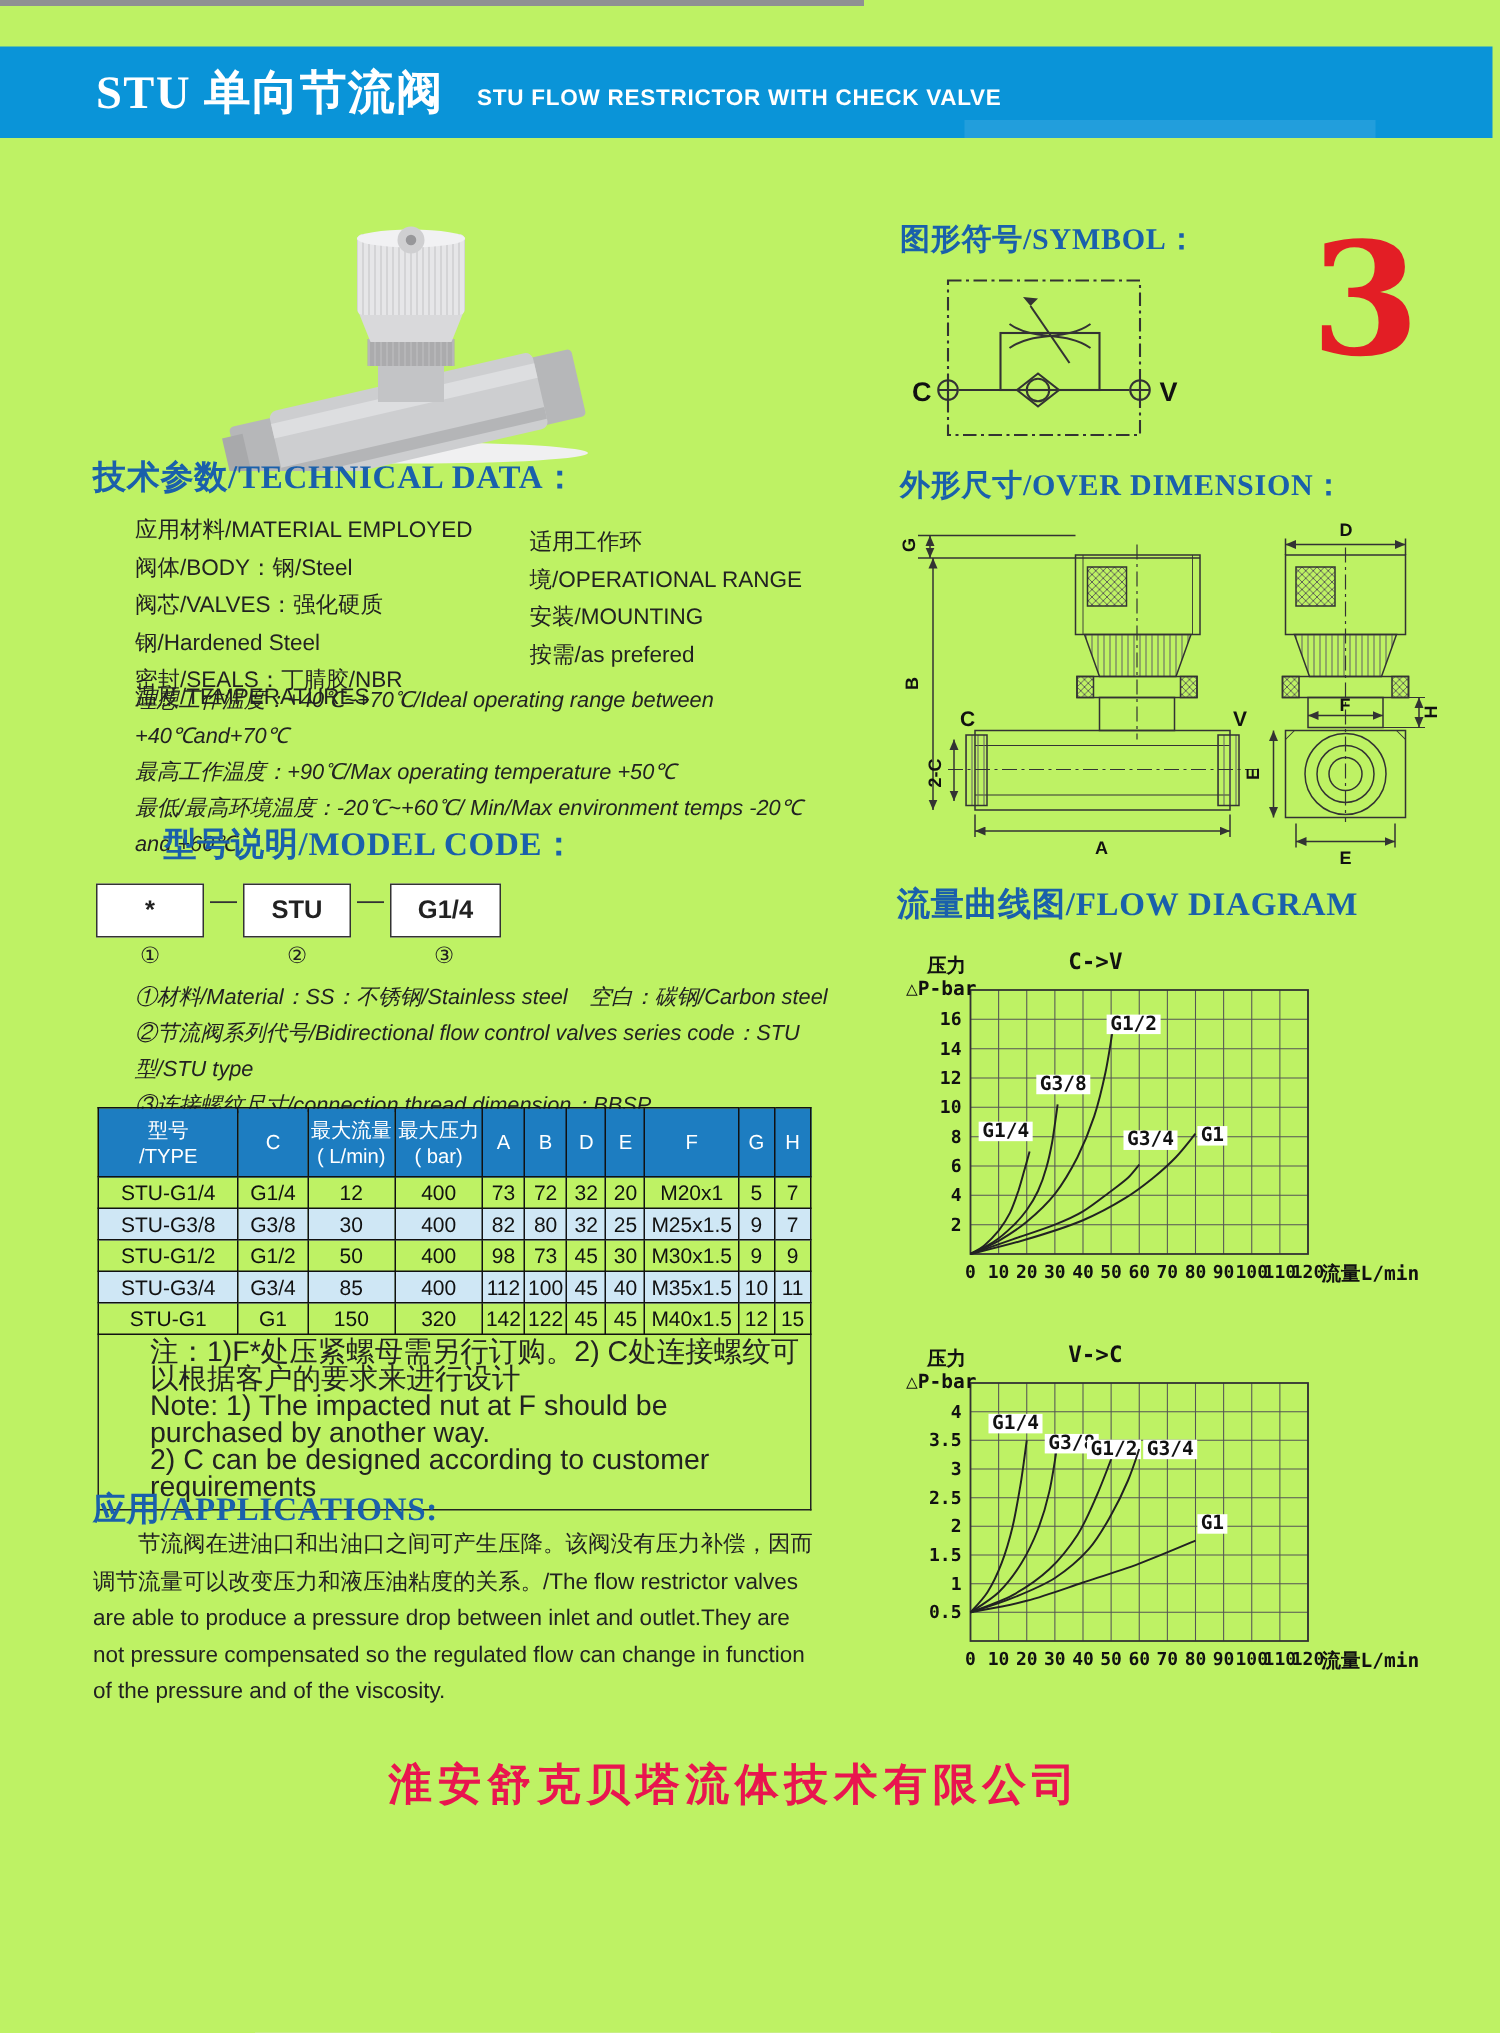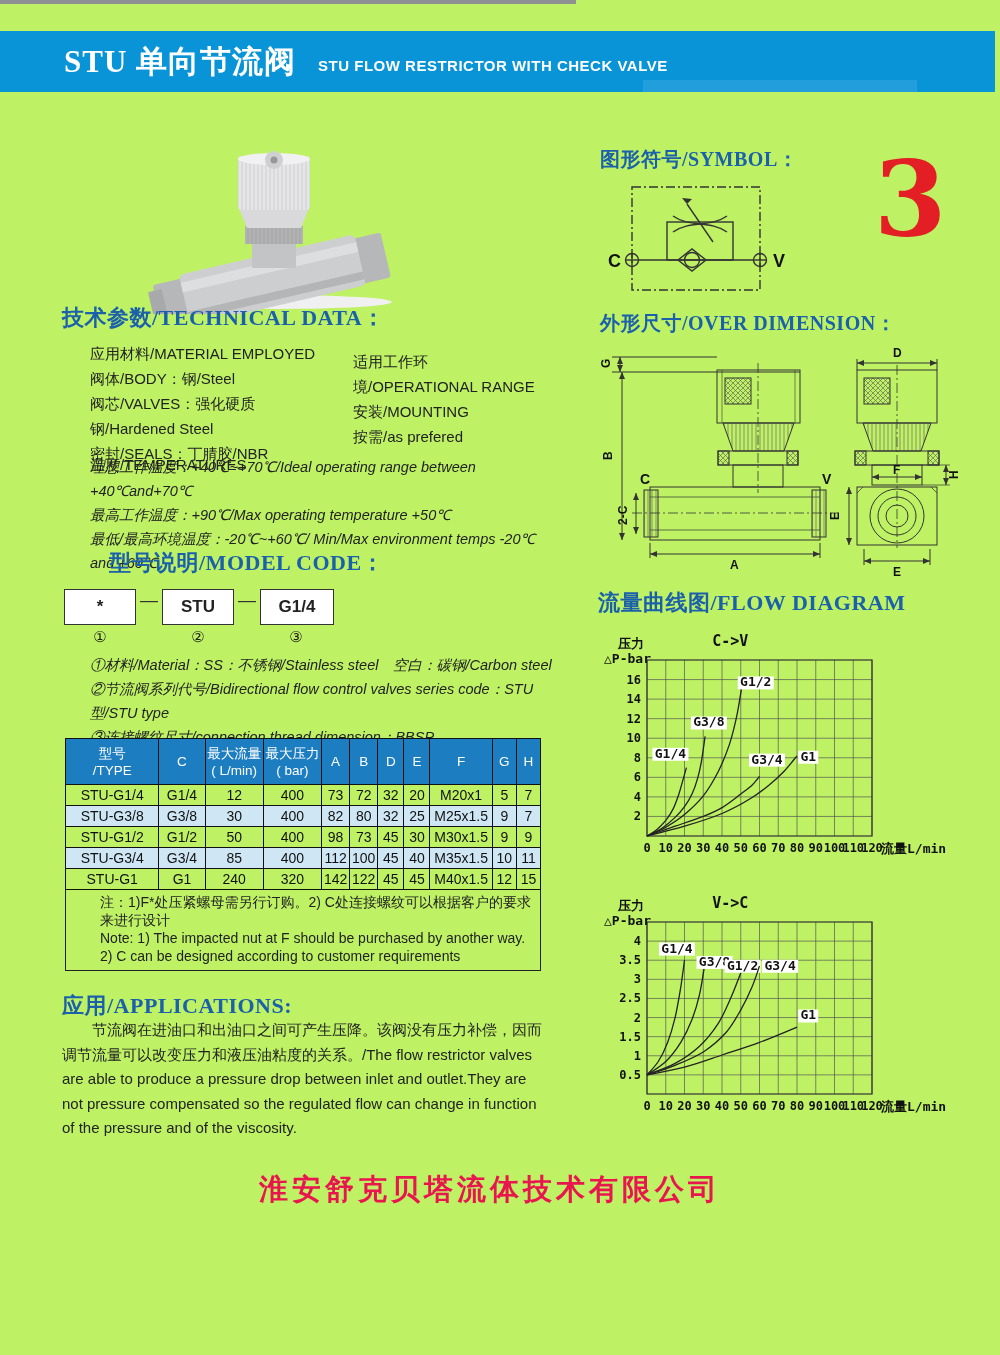--- a/index.html
+++ b/index.html
@@ -23,21 +23,21 @@
          width:72px;height:36px;line-height:33px;font-size:17px;font-weight:bold;color:#222;}
   .mcdash{display:inline-block;width:26px;text-align:center;font-size:18px;color:#333;vertical-align:6px;}
   .mcmark{display:inline-block;width:72px;text-align:center;font-size:15px;color:#222;}
   .mcgap{display:inline-block;width:26px;}
   table.spec{border-collapse:collapse;table-layout:fixed;width:476px;font-size:14px;}
   table.spec th{background:var(--thblue);color:#fff;font-weight:normal;font-size:13.5px;
     border:1px solid #111;white-space:pre-line;height:46px;line-height:17px;padding:1px 0;}
   table.spec td{border:1px solid #111;text-align:center;height:21px;padding:0 1px;color:#111;}
   table.spec tr:nth-child(even) td{background:var(--alt);}
   .notesbox{border:1px solid #222;border-top:none;width:476px;padding:3px 6px 5px 6px;font-size:13.5px;line-height:18px;color:#111;}
-  .notesbox .ln{font-size:14px;line-height:18px;}
+  .notesbox .ln{font-size:19px;line-height:18px;}
   .apps-p{width:486px;font-size:15px;line-height:24.5px;text-indent:2em;color:#222;}
   .footer{position:absolute;left:0;top:1170px;width:980px;text-align:center;
     font-family:"Liberation Serif",serif;font-weight:bold;font-size:29px;letter-spacing:4px;color:var(--cred);}
   .bignum{position:absolute;left:874px;top:148px;font-family:"DejaVu Serif",serif;font-weight:bold;
     font-size:104px;line-height:104px;color:var(--red3);}
   .tick{font:bold 12px "DejaVu Sans Mono",monospace;fill:#111;}
   .clabel{font:bold 13px "DejaVu Sans Mono",monospace;fill:#111;}
   .ctitle{font:bold 15px "DejaVu Sans Mono",monospace;fill:#111;}
   .alabel{font:bold 13px "DejaVu Sans Mono",monospace;fill:#111;}
   .dimtext{font:bold 12px "Liberation Sans",sans-serif;fill:#111;}
@@ -194,21 +194,21 @@
           <td>100</td>
           <td>45</td>
           <td>40</td>
           <td>M35x1.5</td>
           <td>10</td>
           <td>11</td>
         </tr>
         <tr>
           <td>STU-G1</td>
           <td>G1</td>
-          <td>240</td>
+          <td>150</td>
           <td>320</td>
           <td>142</td>
           <td>122</td>
           <td>45</td>
           <td>45</td>
           <td>M40x1.5</td>
           <td>12</td>
           <td>15</td>
         </tr>
       </tbody>

